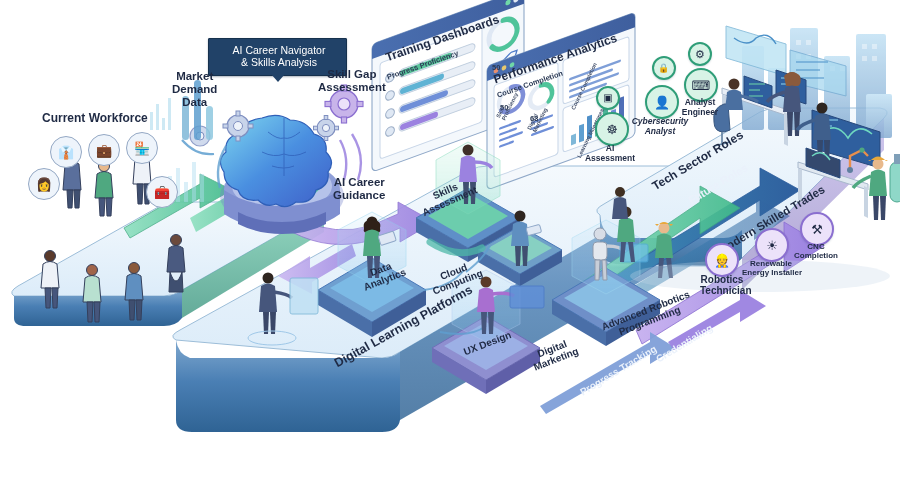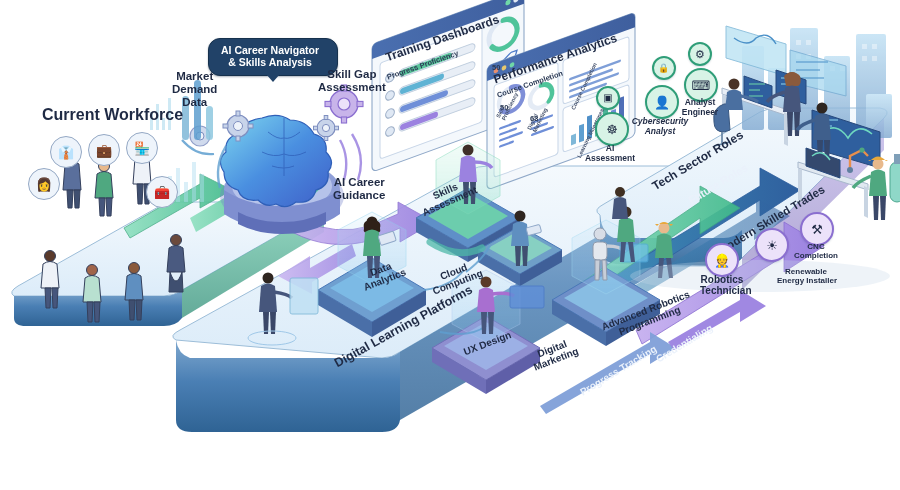--- a/index.html
+++ b/index.html
@@ -13,22 +13,22 @@
   svg#scene{position:absolute;left:0;top:0;width:900px;height:490px;}
 
   
   .lbl{position:absolute;white-space:pre;line-height:1.12;font-weight:700;color:#1f2a44;}
   .lbl.center{text-align:center;transform-origin:50% 50%;}
   .lbl.tiny{font-weight:600;color:#2b3a55;}
   .lbl.mini{font-weight:600;color:#46536d;}
   .lbl.arrowtxt{color:#eaf1fb;font-weight:700;}
 
   .tooltip{
-    position:absolute;background:#214268;color:#fff;border-radius:12px;
-    padding:5px 9px 6px 3px;text-align:center;font-size:10.5px;font-weight:700;
+    position:absolute;background:#214268;color:#fff;border-radius:1px;
+    padding:5px 9px 6px 12px;text-align:center;font-size:10.5px;font-weight:400;
     line-height:1.18;box-shadow:0 1px 2px rgba(20,40,70,.35);
     border:1px solid #16314d;
   }
   .tooltip .tip{
     position:absolute;left:50%;bottom:-7px;margin-left:-7px;width:0;height:0;
     border-left:7px solid transparent;border-right:7px solid transparent;
     border-top:8px solid #214268;
   }
 
   .badge{
@@ -578,21 +578,21 @@
 
   <ellipse cx="760" cy="276" rx="130" ry="16" fill="#c8d8e8" opacity=".3"></ellipse>
 </svg>
 
 <div class="tooltip" style="left:208px;top:38px;width:116px;">
   <span>AI Career Navigator</span><br>
   <span>&amp; Skills Analysis</span>
   <span class="tip"></span>
 </div>
 
-<div class="lbl" style="left:42px;top:106px;font-size:16px;">Current Workforce</div>
+<div class="lbl" style="left:42px;top:112px;font-size:12px;">Current Workforce</div>
 
 <div class="lbl center" style="left:172px;top:70px;font-size:11.5px;">Market
 Demand
 Data</div>
 
 <div class="lbl center" style="left:318px;top:68px;font-size:11.5px;">Skill Gap
 Assessment</div>
 
 <div class="lbl center" style="left:333px;top:176px;font-size:11.5px;">AI Career
 Guidance</div>
@@ -690,21 +690,21 @@
 
 <div class="badge purple" style="left:705px;top:243px;width:30px;height:30px;">
   <span class="gl">👷</span>
 </div>
 <div class="lbl center" style="left:700px;top:274px;width:44px;font-size:10px;">Robotics
 Technician</div>
 
 <div class="badge purple" style="left:755px;top:228px;width:30px;height:30px;">
   <span class="gl">☀</span>
 </div>
-<div class="lbl center" style="left:742px;top:268px;width:58px;font-size:8px;margin-left:35px;">Renewable
+<div class="lbl center" style="left:742px;top:260px;width:58px;font-size:8px;">Renewable
 Energy Installer</div>
 
 <div class="badge purple" style="left:800px;top:212px;width:30px;height:30px;">
   <span class="gl">⚒</span>
 </div>
 <div class="lbl center" style="left:793px;top:243px;width:46px;font-size:8px;">CNC
 Completion</div>
 
 </div>
 

